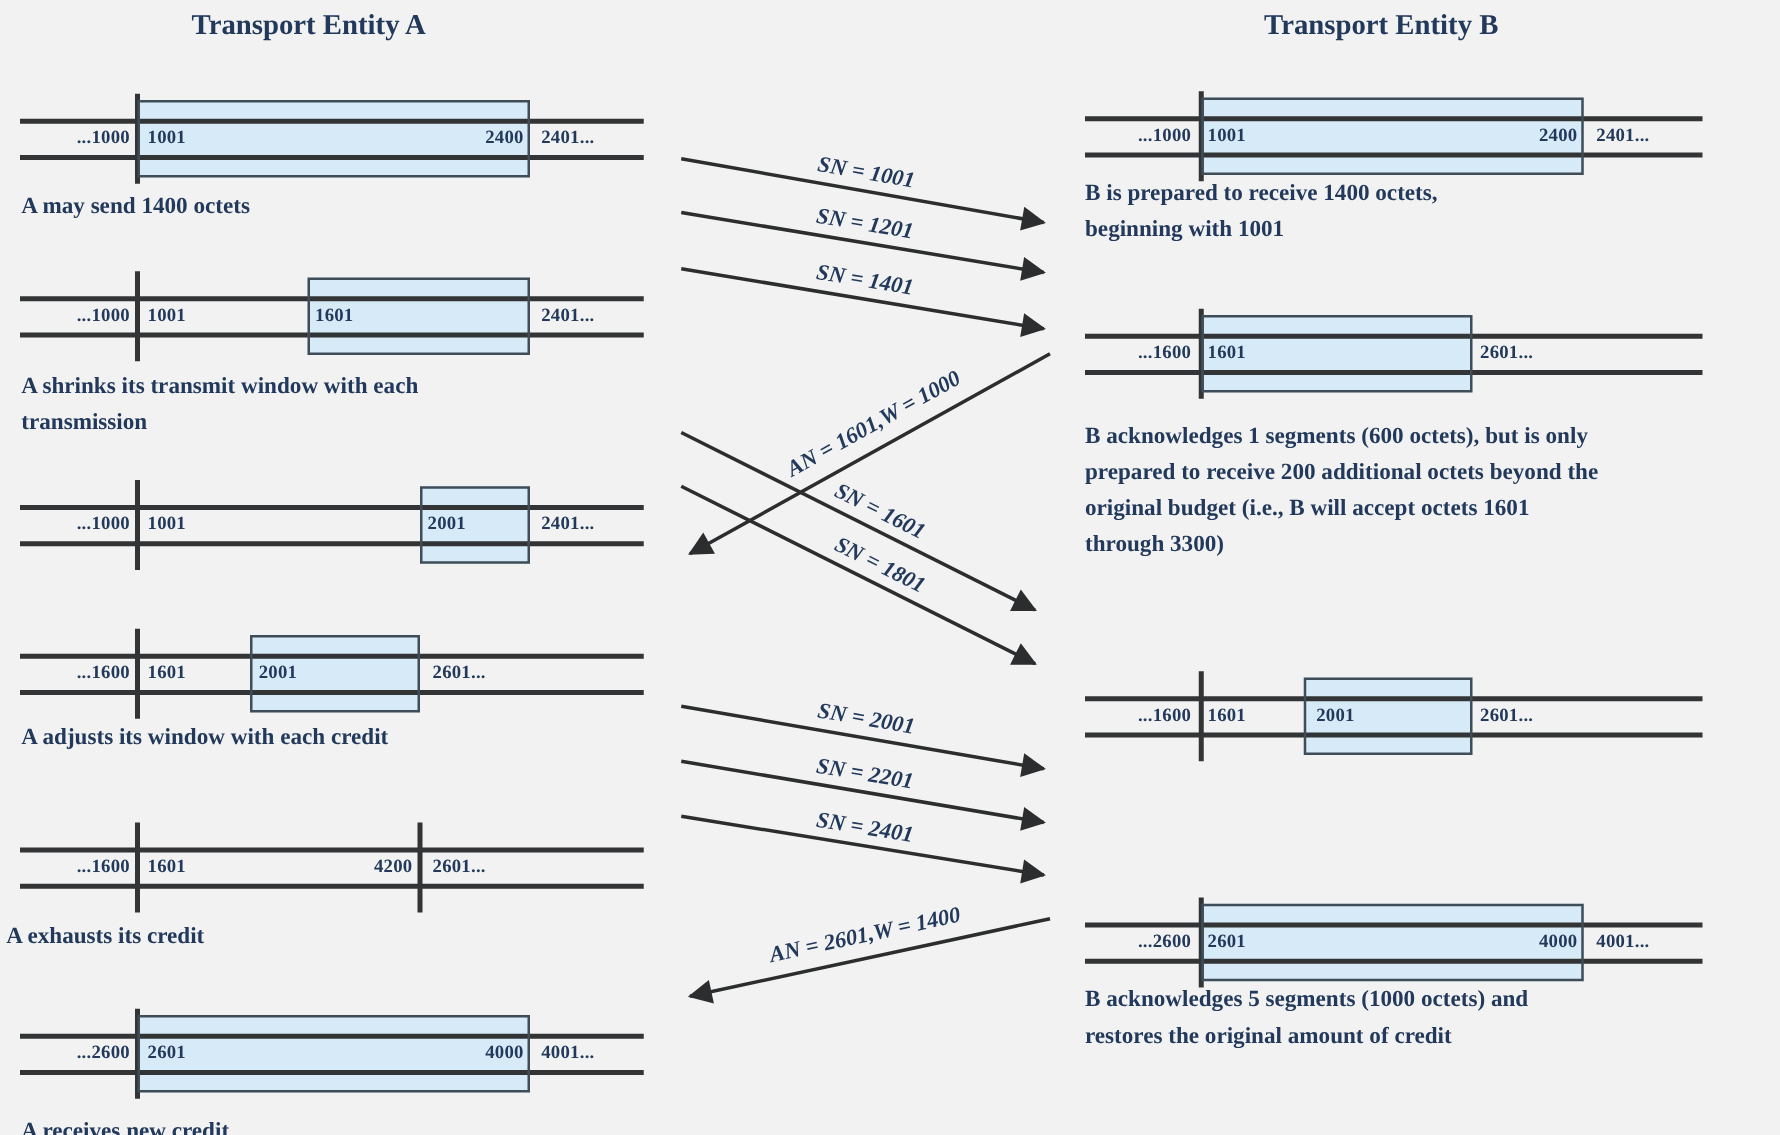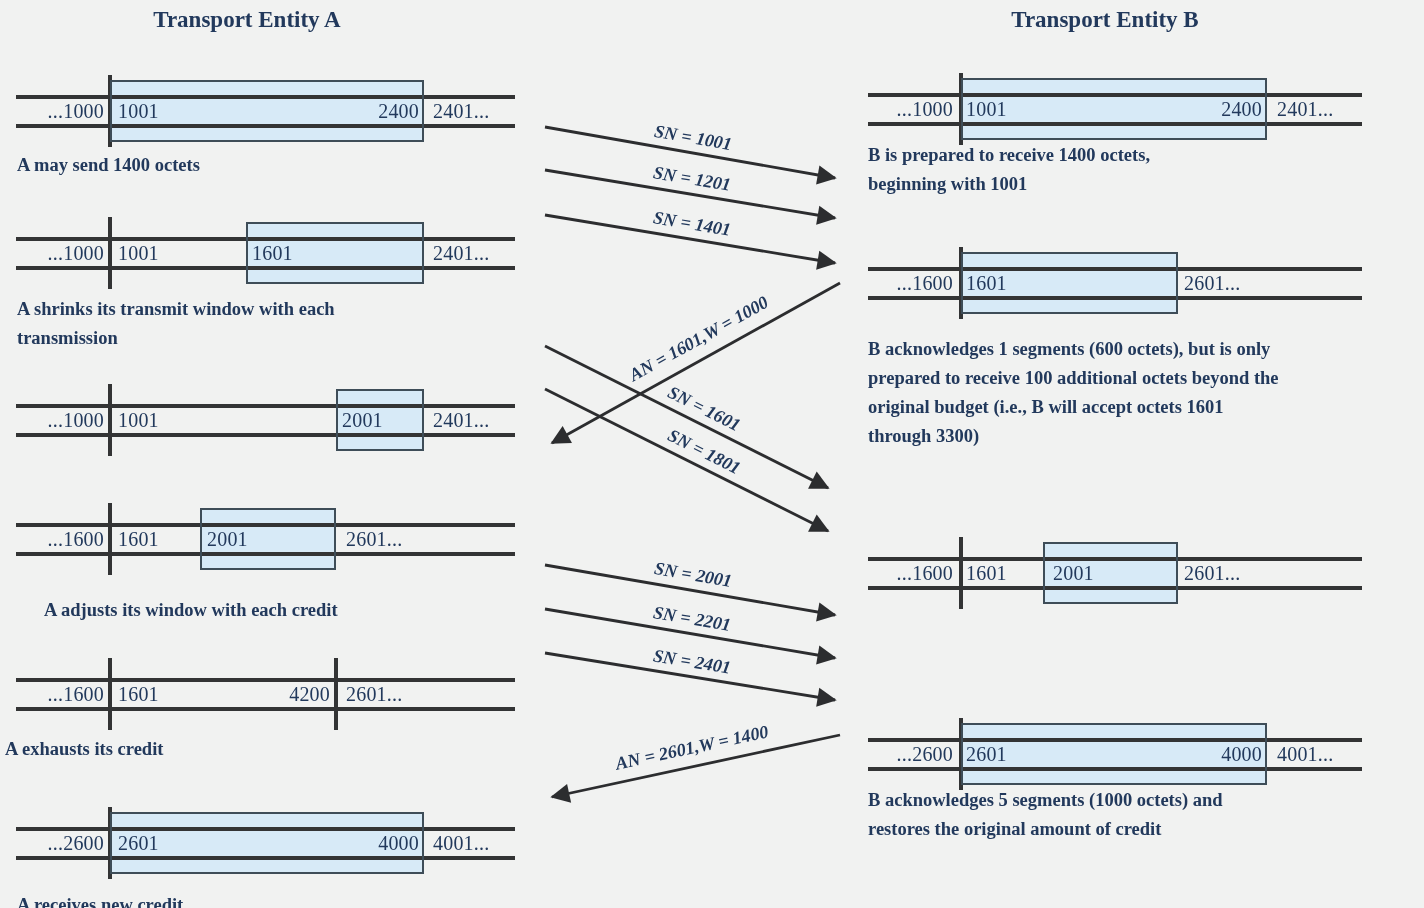--- a/index.html
+++ b/index.html
@@ -15,21 +15,21 @@
   #arrow-layer{position:absolute;left:0;top:0;width:1424px;height:908px}
   .hline{position:absolute;height:3.6px;background:var(--stroke,#333435)}
   .tick{position:absolute;width:4px;height:72px;background:var(--stroke,#333435)}
   .winbox{position:absolute;height:62px;background:var(--fill,#d7eaf7)}
   .winbox-border{
     position:absolute;height:62px;box-sizing:border-box;
     border:2.5px solid #3e4d58;background:transparent;
   }
   .numlabel{
     position:absolute;transform:translateY(-50%);
-    font-weight:normal;font-size:20px;letter-spacing:.2px;
+    font-weight:bold;font-size:15px;letter-spacing:.2px;
     color:var(--txt,#22395c);white-space:nowrap;
   }
   .caption{
     position:absolute;font-weight:bold;font-size:18.5px;
     color:var(--txt,#22395c);white-space:nowrap;line-height:1;
   }
   .arrowlabel{
     position:absolute;font-weight:bold;font-style:italic;font-size:18px;
     color:var(--txt,#22395c);white-space:nowrap;
   }
@@ -92,21 +92,21 @@
       <div class="numlabel" style="top: 420px; left: 433px;">2401...</div>
       <div class="winbox" style="left: 200px; top: 508px; width: 136px;"></div>
       <div class="hline" style="left: 16px; width: 499px; top: 523px;"></div>
       <div class="hline" style="left: 16px; width: 499px; top: 552px;"></div>
       <div class="tick" style="left: 108px; top: 503px;"></div>
       <div class="winbox-border" style="left: 200px; top: 508px; width: 136px; border-color: rgb(62, 77, 88);"></div>
       <div class="numlabel" style="top: 539px; right: 1320px;">...1600</div>
       <div class="numlabel" style="top: 539px; left: 118px;">1601</div>
       <div class="numlabel" style="top: 539px; left: 207px;">2001</div>
       <div class="numlabel" style="top: 539px; left: 346px;">2601...</div>
-      <div class="caption" style="left: 17px; top: 601px; margin-left: 27px;">A adjusts its window with each credit</div>
+      <div class="caption" style="left: 17px; top: 581px;">A adjusts its window with each credit</div>
       <div class="hline" style="left: 16px; width: 499px; top: 678px;"></div>
       <div class="hline" style="left: 16px; width: 499px; top: 707px;"></div>
       <div class="tick" style="left: 108px; top: 658px;"></div>
       <div class="tick" style="left: 334px; top: 658px;"></div>
       <div class="numlabel" style="top: 694px; right: 1320px;">...1600</div>
       <div class="numlabel" style="top: 694px; left: 118px;">1601</div>
       <div class="numlabel" style="top: 694px; right: 1094px;">4200</div>
       <div class="numlabel" style="top: 694px; left: 346px;">2601...</div>
       <div class="caption" style="left: 5px; top: 740px;">A exhausts its credit</div>
       <div class="winbox" style="left: 110px; top: 812px; width: 314px;"></div>
@@ -132,21 +132,21 @@
       <div class="caption" style="left: 868px; top: 175px;">beginning with 1001</div>
       <div class="winbox" style="left: 961px; top: 252px; width: 217px;"></div>
       <div class="hline" style="left: 868px; width: 494px; top: 267px;"></div>
       <div class="hline" style="left: 868px; width: 494px; top: 296px;"></div>
       <div class="tick" style="left: 959px; top: 247px;"></div>
       <div class="winbox-border" style="left: 961px; top: 252px; width: 217px; border-color: rgb(62, 77, 88);"></div>
       <div class="numlabel" style="top: 283px; right: 471px;">...1600</div>
       <div class="numlabel" style="top: 283px; left: 966px;">1601</div>
       <div class="numlabel" style="top: 283px; left: 1184px;">2601...</div>
       <div class="caption" style="left: 868px; top: 340px;">B acknowledges 1 segments (600 octets), but is only</div>
-      <div class="caption" style="left: 868px; top: 369px;">prepared to receive 100 additional octets beyond the</div>
+      <div class="caption" style="left: 868px; top: 369px;">prepared to receive 200 additional octets beyond the</div>
       <div class="caption" style="left: 868px; top: 398px;">original budget (i.e., B will accept octets 1601</div>
       <div class="caption" style="left: 868px; top: 427px;">through 3300)</div>
       <div class="winbox" style="left: 1043px; top: 542px; width: 135px;"></div>
       <div class="hline" style="left: 868px; width: 494px; top: 557px;"></div>
       <div class="hline" style="left: 868px; width: 494px; top: 586px;"></div>
       <div class="tick" style="left: 959px; top: 537px;"></div>
       <div class="winbox-border" style="left: 1043px; top: 542px; width: 135px; border-color: rgb(62, 77, 88);"></div>
       <div class="numlabel" style="top: 573px; right: 471px;">...1600</div>
       <div class="numlabel" style="top: 573px; left: 966px;">1601</div>
       <div class="numlabel" style="top: 573px; left: 1053px;">2001</div>

